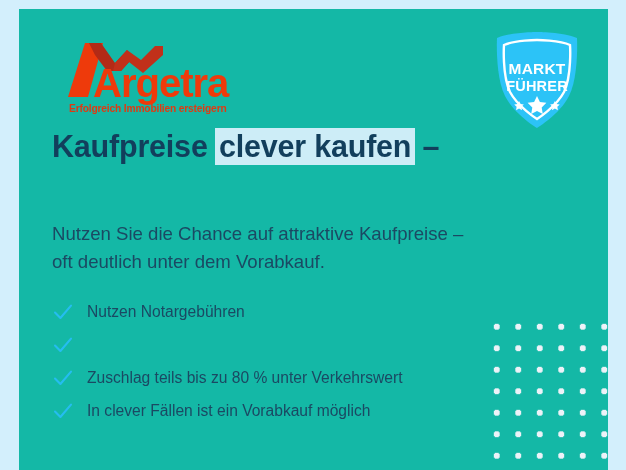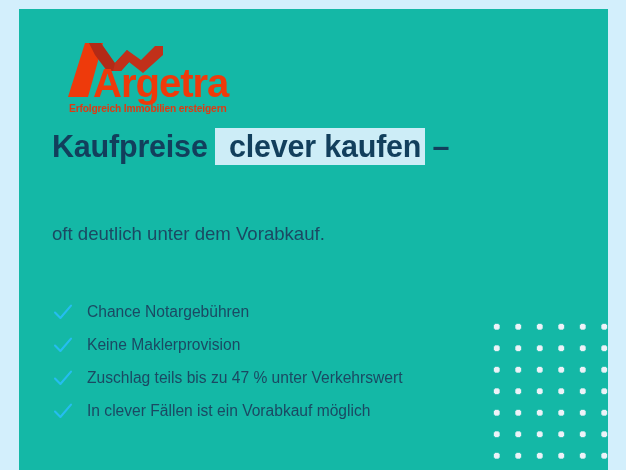--- a/index.html
+++ b/index.html
@@ -74,21 +74,21 @@
     width: 520px;
     color: #123F5C;
     font-size: 30.5px;
     font-weight: bold;
     line-height: 37px;
     letter-spacing: -0.2px;
   }
   .hl-line { white-space: nowrap; }
   .hl-mark {
     background: #CDEDF7;
-    padding: 1px 4px 2px 14px;
+    padding: 1px 4px 2px 4px;
     margin: 0 -1px;
   }
 
   
   #subtitle {
     position: absolute;
     left: 33px;
     top: 211px;
     width: 520px;
     color: #1B4963;
@@ -144,47 +144,66 @@
 
         <path d="M34 2 L46 2 L60 22 L72 9 L76 19 L66 30 L52 30 L40 14 Z" fill="#B32A16"></path>
         <path d="M60 22 L72 9 L86 19 L100 5 L108 5 L108 14 L88 32 L74 21 L66 30 L58 30 Z" fill="#C1301A"></path>
 
         <text x="38" y="56" font-family="'Liberation Sans', sans-serif" font-size="40" font-weight="bold" fill="#EE3A0B" letter-spacing="-1">Argetra</text>
 
         <text x="14" y="71" font-family="'Liberation Sans', sans-serif" font-size="10.2" font-weight="bold" fill="#E03A12" letter-spacing="-0.15">Erfolgreich Immobilien ersteigern</text>
       </svg>
     </div>
 
+    <div id="badge">
+      <svg width="96" height="101" viewBox="0 0 96 101" xmlns="http://www.w3.org/2000/svg">
+
+        <path d="M48 2 C48 2 74 2 88 8 C88 8 90 46 80 66 C71 84 48 98 48 98
+                 C48 98 25 84 16 66 C6 46 8 8 8 8 C22 2 48 2 48 2 Z" fill="#2CC3F7"></path>
+
+        <path d="M48 10 C48 10 70 10 81 15 C81 15 83 45 75 62 C67 77 48 89 48 89
+                 C48 89 29 77 21 62 C13 45 15 15 15 15 C26 10 48 10 48 10 Z" fill="none" stroke="#FFFFFF" stroke-width="2.4"></path>
+
+        <text x="48" y="44" text-anchor="middle" font-family="'Liberation Sans', sans-serif" font-size="15.5" font-weight="bold" fill="#FFFFFF" letter-spacing="0.2">MARKT</text>
+        <text x="48" y="61" text-anchor="middle" font-family="'Liberation Sans', sans-serif" font-size="14.5" font-weight="bold" fill="#FFFFFF" letter-spacing="0.2">FÜHRER</text>
+
+        <g fill="#FFFFFF">
+          <path d="M30 70 l1.9 3.9 4.3 .6 -3.1 3.0 .7 4.3 -3.8-2.0 -3.8 2.0 .7-4.3 -3.1-3.0 4.3-.6 Z" transform="scale(0.78) translate(8.5,21)"></path>
+          <path d="M48 66 l2.9 5.9 6.5 .9 -4.7 4.6 1.1 6.5 -5.8-3.0 -5.8 3.0 1.1-6.5 -4.7-4.6 6.5-.9 Z"></path>
+          <path d="M66 70 l1.9 3.9 4.3 .6 -3.1 3.0 .7 4.3 -3.8-2.0 -3.8 2.0 .7-4.3 -3.1-3.0 4.3-.6 Z" transform="scale(0.78) translate(18.5,21)"></path>
+        </g>
+      </svg>
+    </div>
 
     <div id="headline">
       <div class="hl-line"><span>Kaufpreise </span><span class="hl-mark">clever kaufen</span><span> –</span></div>
     </div>
 
     <div id="subtitle">
+      <span class="sub-line">Nutzen Sie die Chance auf attraktive Kaufpreise –</span>
       <span class="sub-line">oft deutlich unter dem Vorabkauf.</span>
     </div>
 
     <ul id="bullets">
       <li>
         <svg class="check-icon" viewBox="0 0 22 22">
           <path d="M3 11.6 L8.4 17 L19 4.6" fill="none" stroke="#25BDF0" stroke-width="2.1" stroke-linecap="round" stroke-linejoin="round"></path>
         </svg>
-        <span class="bullet-text">Chance Notargebühren</span>
-      </li>
-      <li>
-        <svg class="check-icon" viewBox="0 0 22 22">
-          <path d="M3 11.6 L8.4 17 L19 4.6" fill="none" stroke="#25BDF0" stroke-width="2.1" stroke-linecap="round" stroke-linejoin="round"></path>
-        </svg>
-        <span class="bullet-text">Keine Maklerprovision</span>
-      </li>
-      <li>
-        <svg class="check-icon" viewBox="0 0 22 22">
-          <path d="M3 11.6 L8.4 17 L19 4.6" fill="none" stroke="#25BDF0" stroke-width="2.1" stroke-linecap="round" stroke-linejoin="round"></path>
-        </svg>
-        <span class="bullet-text">Zuschlag teils bis zu 47 % unter Verkehrswert</span>
+        <span class="bullet-text">Nutzen Notargebühren</span>
+      </li>
+      <li>
+        <svg class="check-icon" viewBox="0 0 22 22">
+          <path d="M3 11.6 L8.4 17 L19 4.6" fill="none" stroke="#25BDF0" stroke-width="2.1" stroke-linecap="round" stroke-linejoin="round"></path>
+        </svg>
+      </li>
+      <li>
+        <svg class="check-icon" viewBox="0 0 22 22">
+          <path d="M3 11.6 L8.4 17 L19 4.6" fill="none" stroke="#25BDF0" stroke-width="2.1" stroke-linecap="round" stroke-linejoin="round"></path>
+        </svg>
+        <span class="bullet-text">Zuschlag teils bis zu 80 % unter Verkehrswert</span>
       </li>
       <li>
         <svg class="check-icon" viewBox="0 0 22 22">
           <path d="M3 11.6 L8.4 17 L19 4.6" fill="none" stroke="#25BDF0" stroke-width="2.1" stroke-linecap="round" stroke-linejoin="round"></path>
         </svg>
         <span class="bullet-text">In clever Fällen ist ein Vorabkauf möglich</span>
       </li>
     </ul>
 
   </div>

